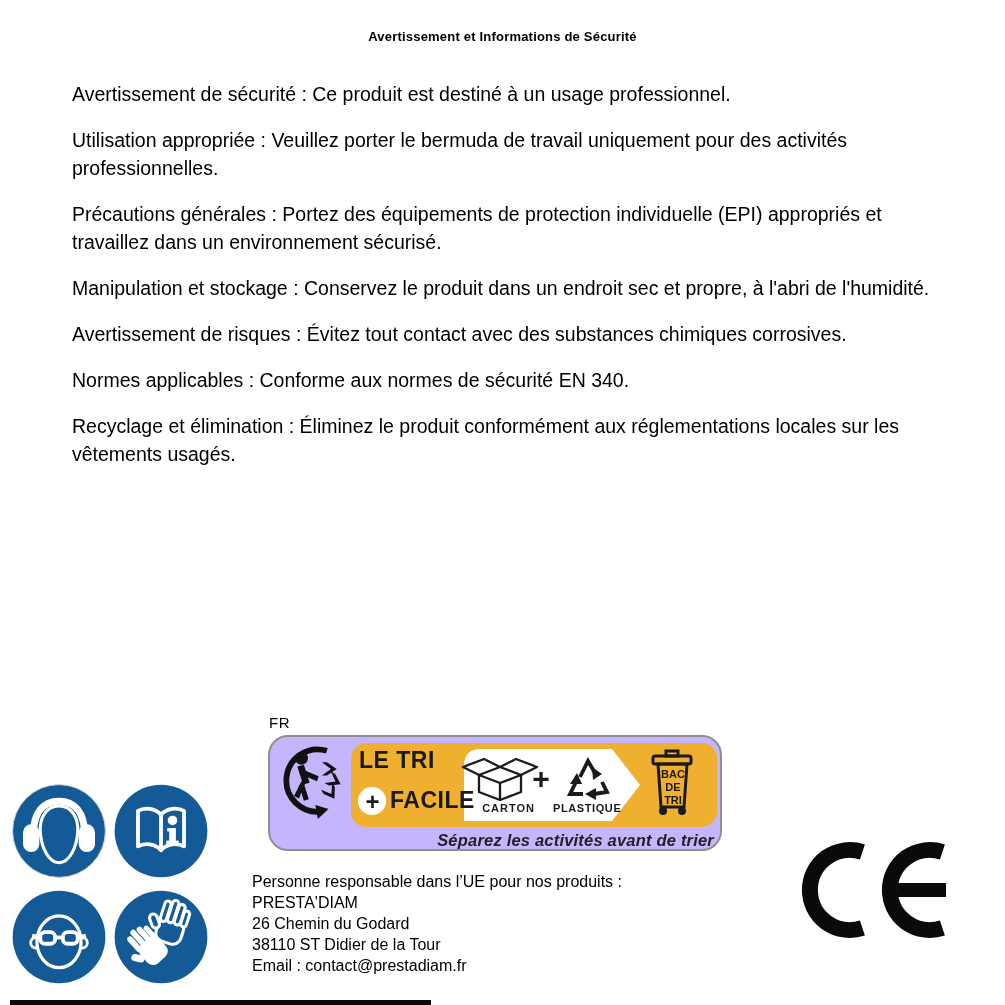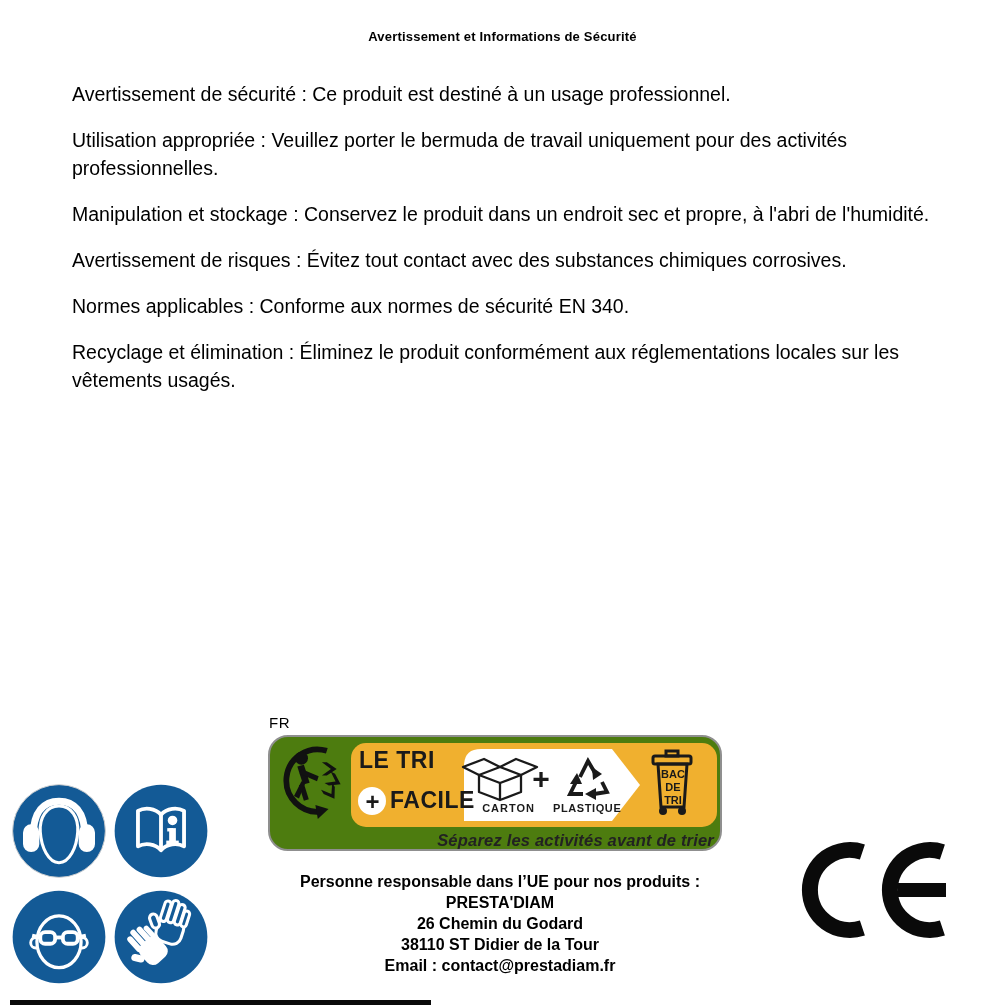--- a/index.html
+++ b/index.html
@@ -8,21 +8,21 @@
 
   .doc-title{position:absolute;top:29px;left:0;width:100%;text-align:center;
              font-size:13px;font-weight:700;letter-spacing:.2px;}
 
   .content{position:absolute;top:80px;left:72px;width:862px;}
   .content p{margin:0 0 18px 0;font-size:19.5px;line-height:28px;font-weight:400;}
 
   
   .fr-tag{position:absolute;left:269px;top:714px;font-size:15px;font-weight:400;letter-spacing:.5px;}
   .label-card{position:absolute;left:268px;top:735px;width:454px;height:116px;
-              box-sizing:border-box;border:2px solid #8f8f8f;border-radius:20px;background:#4d7c0f;}
+              box-sizing:border-box;border:2px solid #8f8f8f;border-radius:20px;background:#c4b5fd;}
   .triman{position:absolute;left:6px;top:4px;width:82px;height:82px;}
   .band{position:absolute;left:81px;top:6px;width:366px;height:84px;}
   .band svg.band-svg{position:absolute;left:0;top:0;}
   .band .txt{position:absolute;color:#1a1a1a;white-space:nowrap;}
   .t-letri{left:8px;top:4px;font-size:23px;font-weight:800;letter-spacing:.5px;}
   .t-plus-badge{left:8px;top:45px;width:27px;height:27px;line-height:27px;text-align:center;
                 font-size:24px;font-weight:800;}
   .t-facile{left:39px;top:44px;font-size:23px;font-weight:800;letter-spacing:.5px;}
   .t-carton{left:114px;top:59px;width:70px;text-align:right;font-size:11px;font-weight:700;letter-spacing:1px;}
   .t-bigplus{left:176px;top:22px;width:28px;text-align:center;font-size:30px;font-weight:800;line-height:28px;}
@@ -33,38 +33,39 @@
                font-size:16.5px;color:#222;letter-spacing:.2px;white-space:nowrap;}
 
   
   .picto{position:absolute;width:96px;height:96px;}
   .picto.p1{left:11px;top:783px;}
   .picto.p2{left:113px;top:783px;}
   .picto.p3{left:11px;top:889px;}
   .picto.p4{left:113px;top:889px;}
 
   
-  .responsible{position:absolute;left:252px;top:871px;width:496px;text-align:center;
-               font-size:16px;font-weight:700;line-height:21px;}
+  .responsible{position:absolute;left:252px;top:871px;width:496px;
+               font-size:16px;font-weight:400;line-height:21px;}
 
   
   .ce{position:absolute;left:797px;top:838px;width:155px;height:104px;}
 
   .bottom-line{position:absolute;left:10px;top:1000px;width:421px;height:5px;background:#0a0a0a;}
 </style>
 </head>
 <body>
 
 <div id="page">
 
   <div class="doc-title">Avertissement et Informations de Sécurité</div>
 
   <div class="content">
     <p>Avertissement de sécurité : Ce produit est destiné à un usage professionnel.</p>
     <p>Utilisation appropriée : Veuillez porter le bermuda de travail uniquement pour des activités professionnelles.</p>
+    <p>Précautions générales : Portez des équipements de protection individuelle (EPI) appropriés et travaillez dans un environnement sécurisé.</p>
     <p>Manipulation et stockage : Conservez le produit dans un endroit sec et propre, à l'abri de l'humidité.</p>
     <p>Avertissement de risques : Évitez tout contact avec des substances chimiques corrosives.</p>
     <p>Normes applicables : Conforme aux normes de sécurité EN 340.</p>
     <p>Recyclage et élimination : Éliminez le produit conformément aux réglementations locales sur les vêtements usagés.</p>
   </div>
 
   <div class="fr-tag">FR</div>
 
   <div class="label-card">
 

